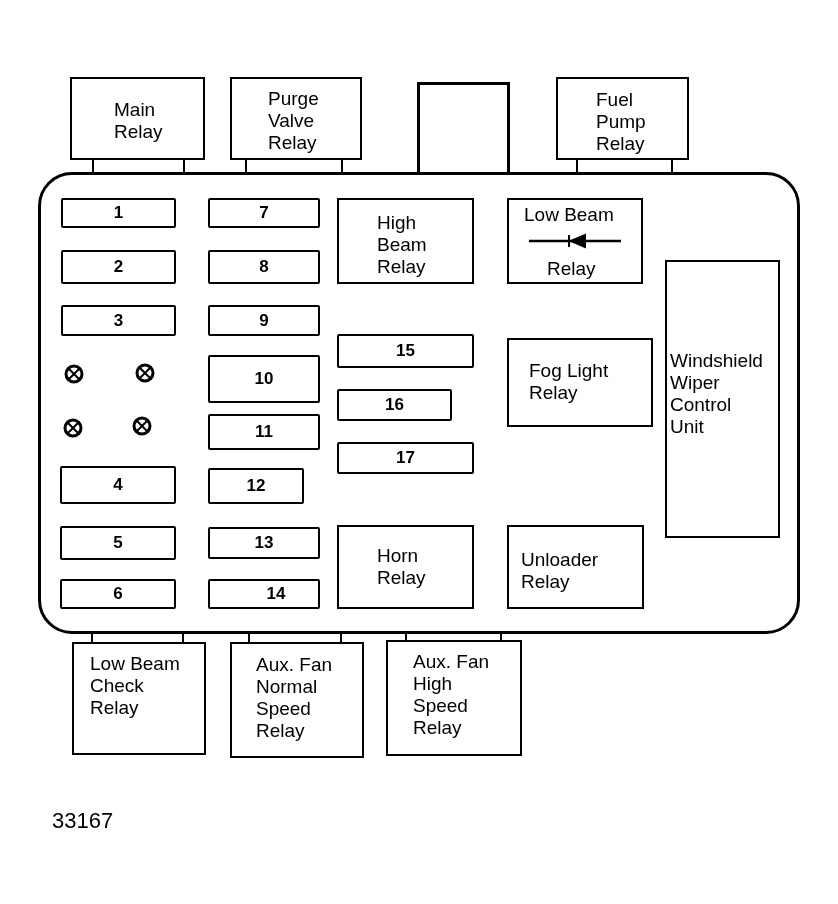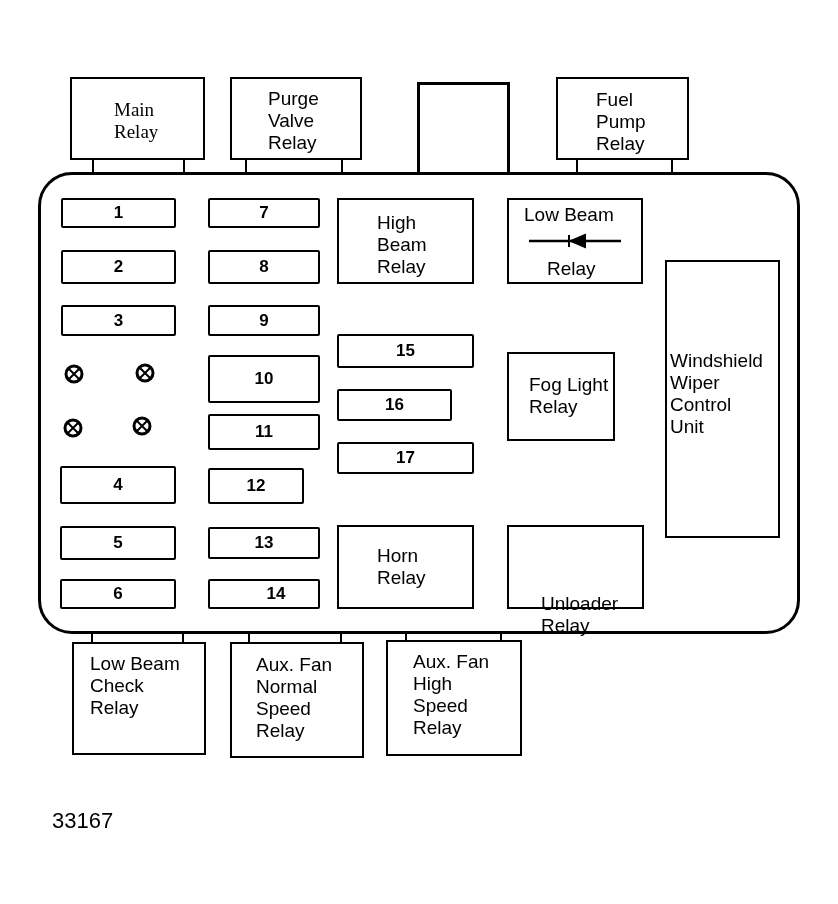--- a/index.html
+++ b/index.html
@@ -11,21 +11,21 @@
   .fuse { border:2.5px solid #000; border-radius:2px; background:#fff;
           font-weight:bold; font-size:17px; display:flex; align-items:center; justify-content:center; }
   .lbl { position:absolute; white-space:pre-line; }
   .pin { position:absolute; width:2px; height:12px; background:#000; }
   .socket { position:absolute; width:22px; height:22px; }
   .caption { font-size:22px; }
 </style>
 </head>
 <body>
 
-<div class="abs relay" style="left:70px;top:77px;width:135px;height:83px;font-family:Liberation Serif, serif;">
+<div class="abs relay" style="left:70px;top:77px;width:135px;height:83px;">
   <span class="lbl" style="left:42px;top:20px;">Main
 Relay</span>
 </div>
 <div class="pin" style="left:92px;top:160px;"></div>
 <div class="pin" style="left:183px;top:160px;"></div>
 
 <div class="abs relay" style="left:230px;top:77px;width:132px;height:83px;">
   <span class="lbl" style="left:36px;top:9px;">Purge
 Valve
 Relay</span>
@@ -124,32 +124,32 @@
 
 <div class="abs relay" style="left:507px;top:198px;width:136px;height:86px;">
   <span class="lbl" style="left:15px;top:4px;">Low Beam</span>
   <svg style="position:absolute;left:20px;top:32px;" width="92" height="18" viewBox="0 0 92 18">
     <line x1="0" y1="9" x2="92" y2="9" stroke="#000" stroke-width="2.5"></line>
     <path d="M40 3 L40 15 M42 9 L56 3 L56 15 Z" fill="#000" stroke="#000" stroke-width="2"></path>
   </svg>
   <span class="lbl" style="left:38px;top:58px;">Relay</span>
 </div>
 
-<div class="abs relay" style="left:507px;top:352px;width:108px;height:89px;padding-left:22px;">
+<div class="abs relay" style="left:507px;top:338px;width:146px;height:89px;padding-left:22px;">
   <span class="lbl" style="left:20px;top:20px;">Fog Light
 Relay</span>
 </div>
 
 <div class="abs relay" style="left:337px;top:525px;width:137px;height:84px;">
   <span class="lbl" style="left:38px;top:18px;">Horn
 Relay</span>
 </div>
 
 <div class="abs relay" style="left:507px;top:525px;width:137px;height:84px;">
-  <span class="lbl" style="left:32px;top:22px;margin-top:44px;">Unloader
+  <span class="lbl" style="left:12px;top:22px;">Unloader
 Relay</span>
 </div>
 
 <div class="abs relay" style="left:665px;top:260px;width:115px;height:278px;border-width:2px;">
   <span class="lbl" style="left:3px;top:88px;">Windshield
 Wiper
 Control
 Unit</span>
 </div>
 

